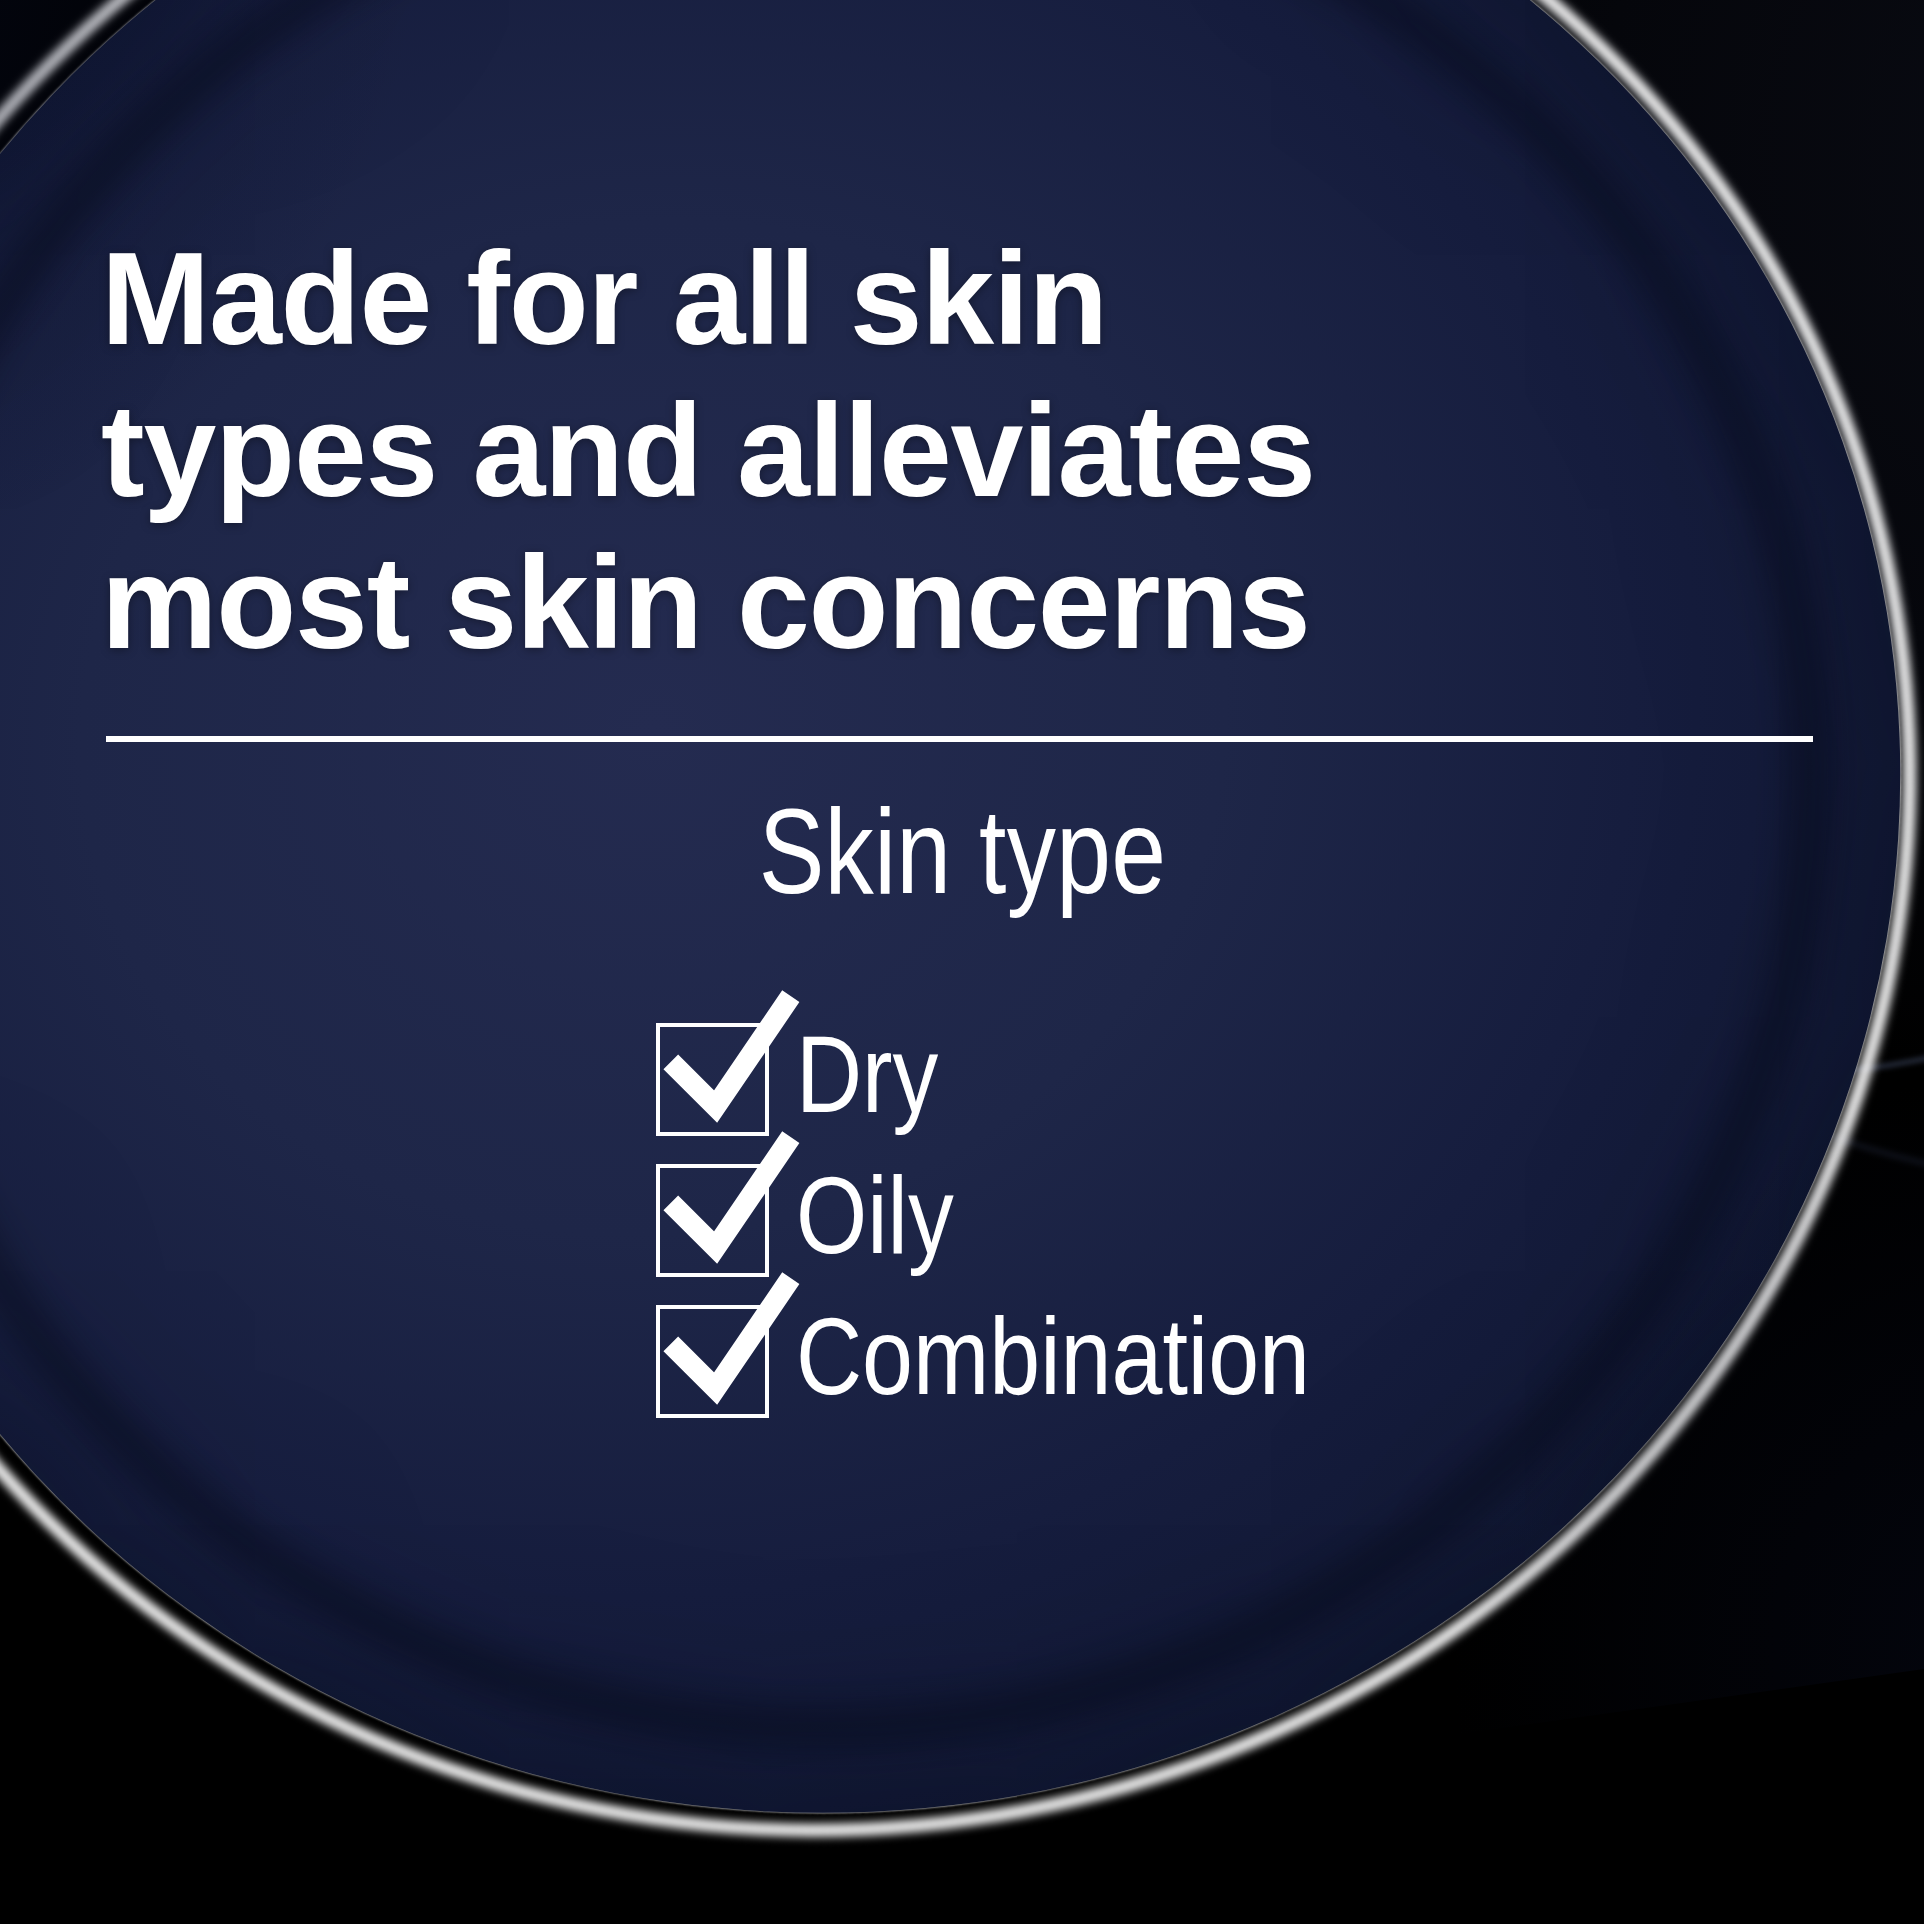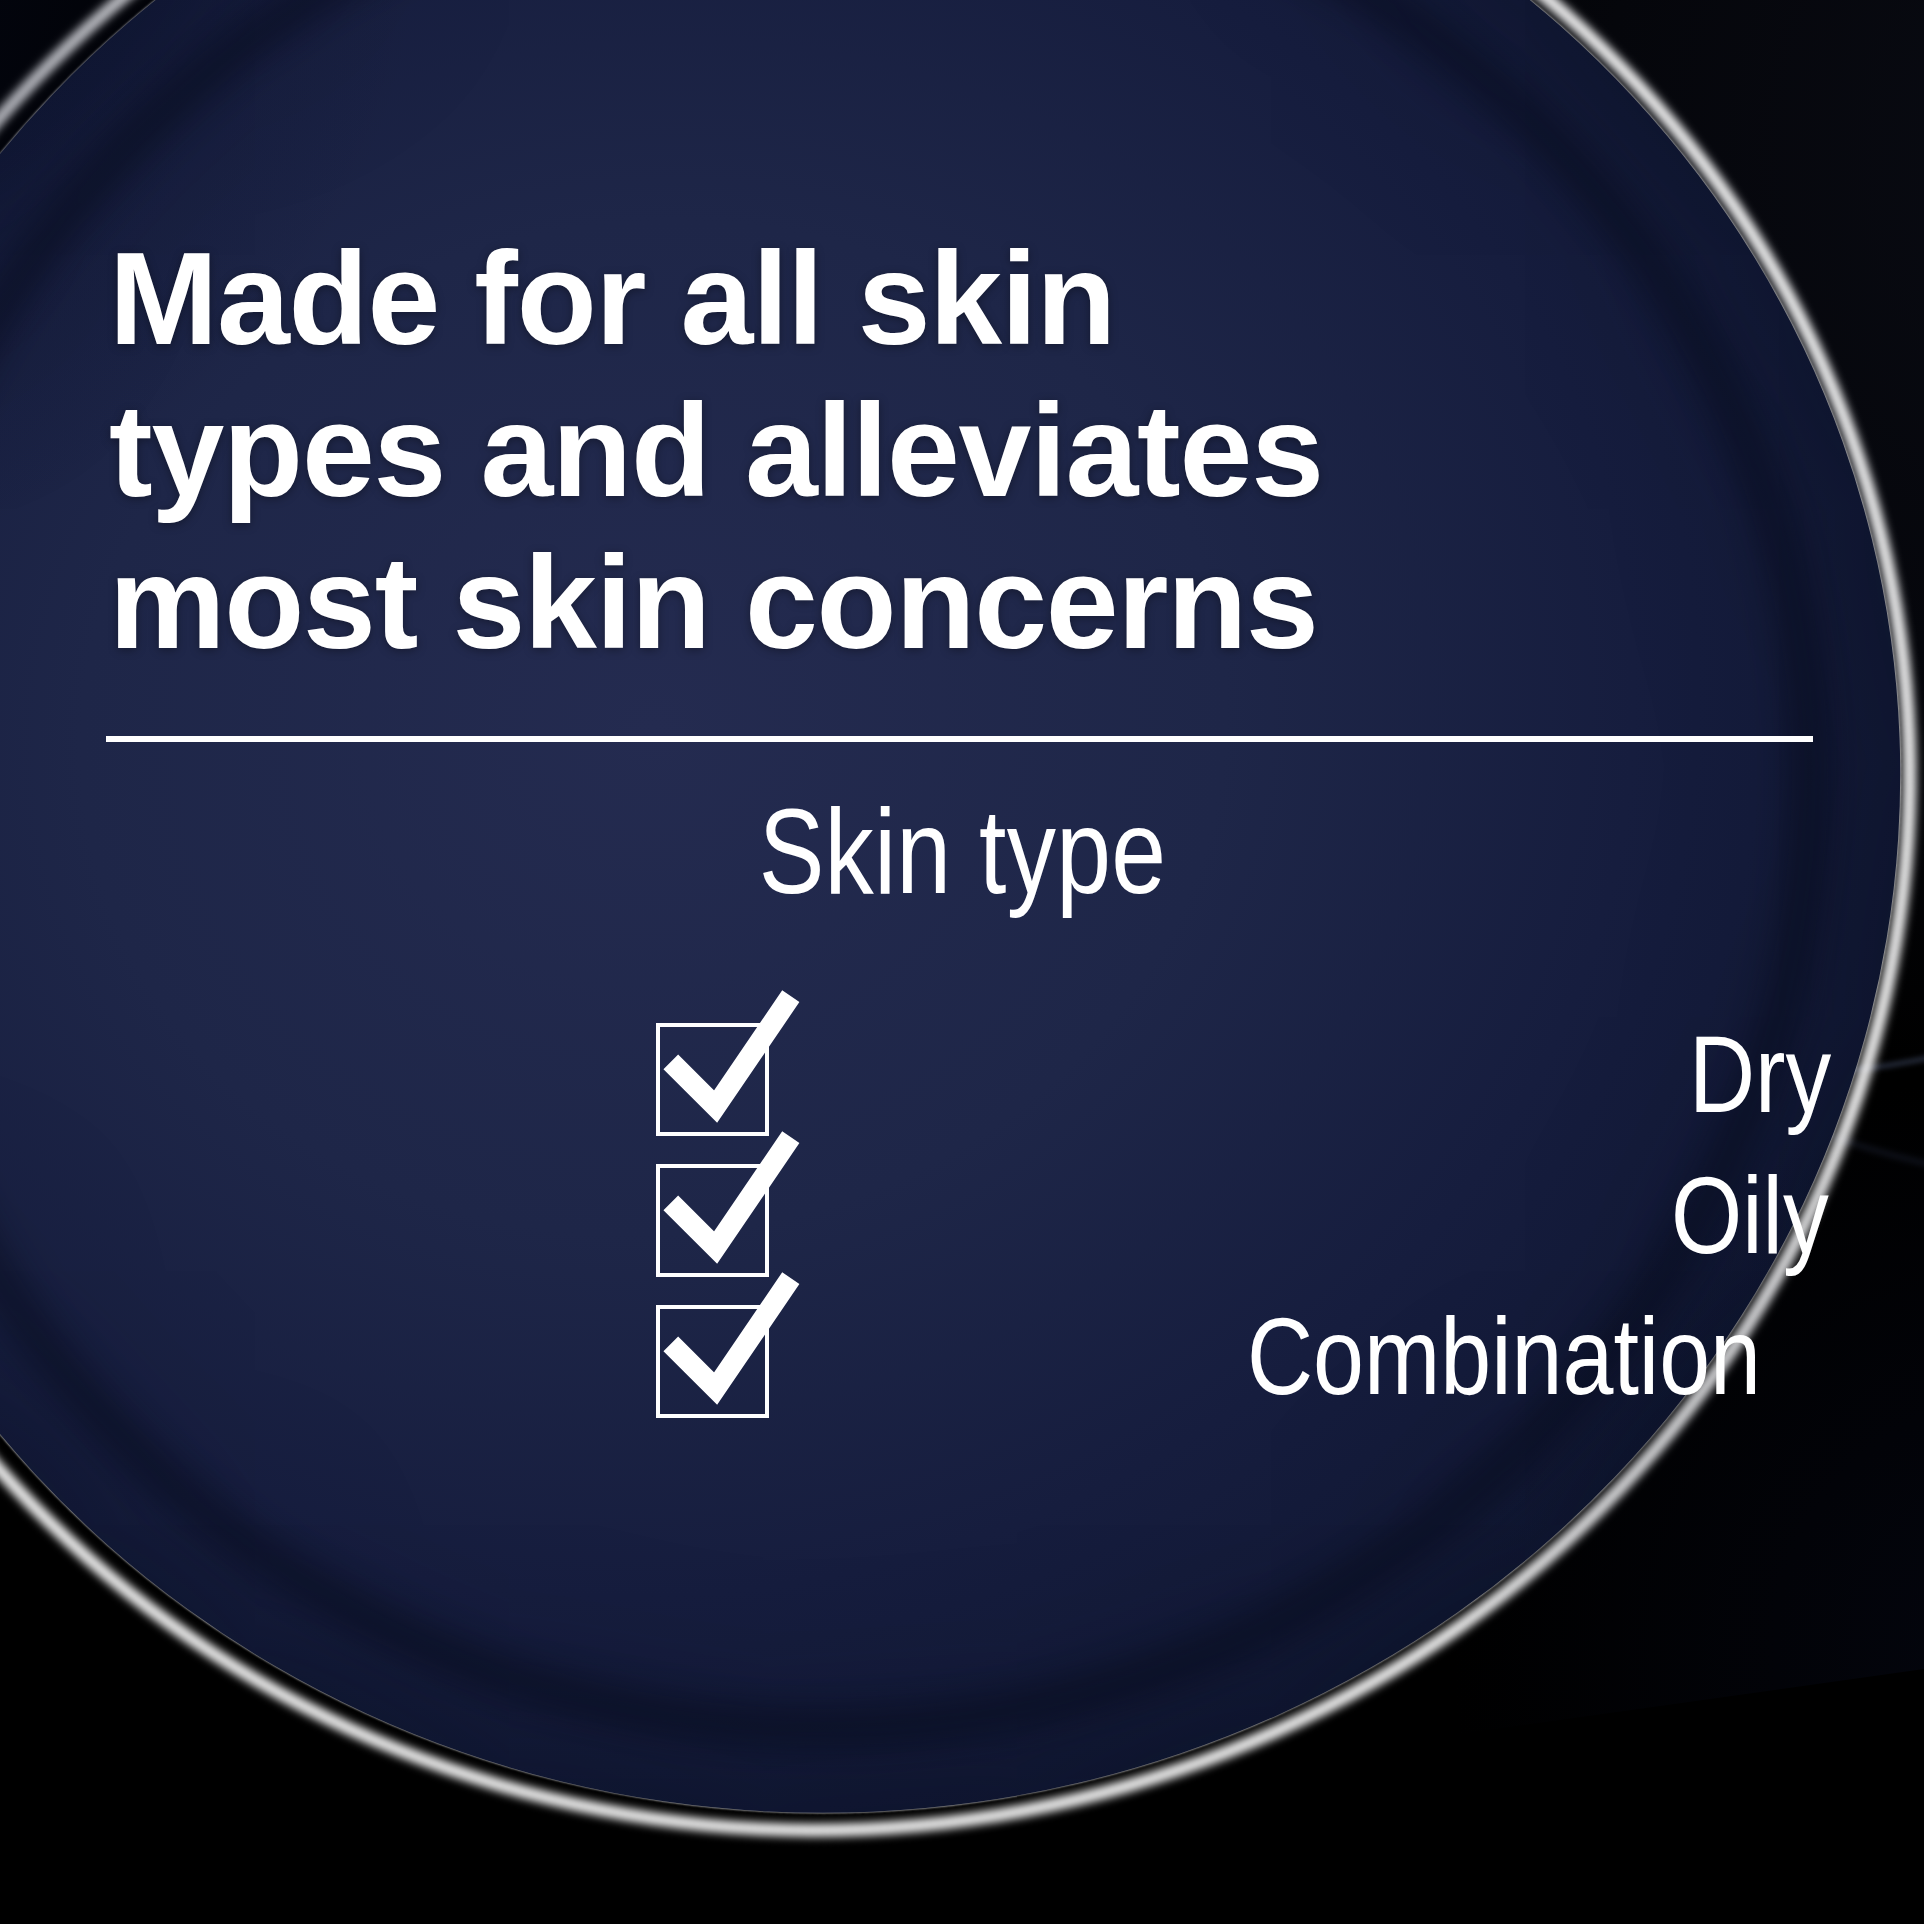--- a/index.html
+++ b/index.html
@@ -124,21 +124,21 @@
   }
 
   
   .content {
     position: absolute;
     inset: 0;
   }
 
   .headline {
     position: absolute;
-    left: 109px;
+    left: 101px;
     top: 135px;
     width: 1540px;
     color: #ffffff;
     font-size: 131px;
     line-height: 1.16;
     font-weight: 700;
     letter-spacing: -1.2px;
     white-space: pre-line;
     text-shadow: 0 2.4px 9.6px rgba(0,0,0,0.35);
   }
@@ -171,21 +171,20 @@
     left: 656px;
     top: 1009px;
     width: 1203px;
   }
 
   .check-row {
     position: relative;
     height: 141px;
     display: flex;
     align-items: flex-start;
-    justify-content: space-between;
   }
 
   .checkbox {
     position: relative;
     width: 117px;
     height: 128px;
     flex: 0 0 auto;
   }
   .checkbox .box {
     position: absolute;

